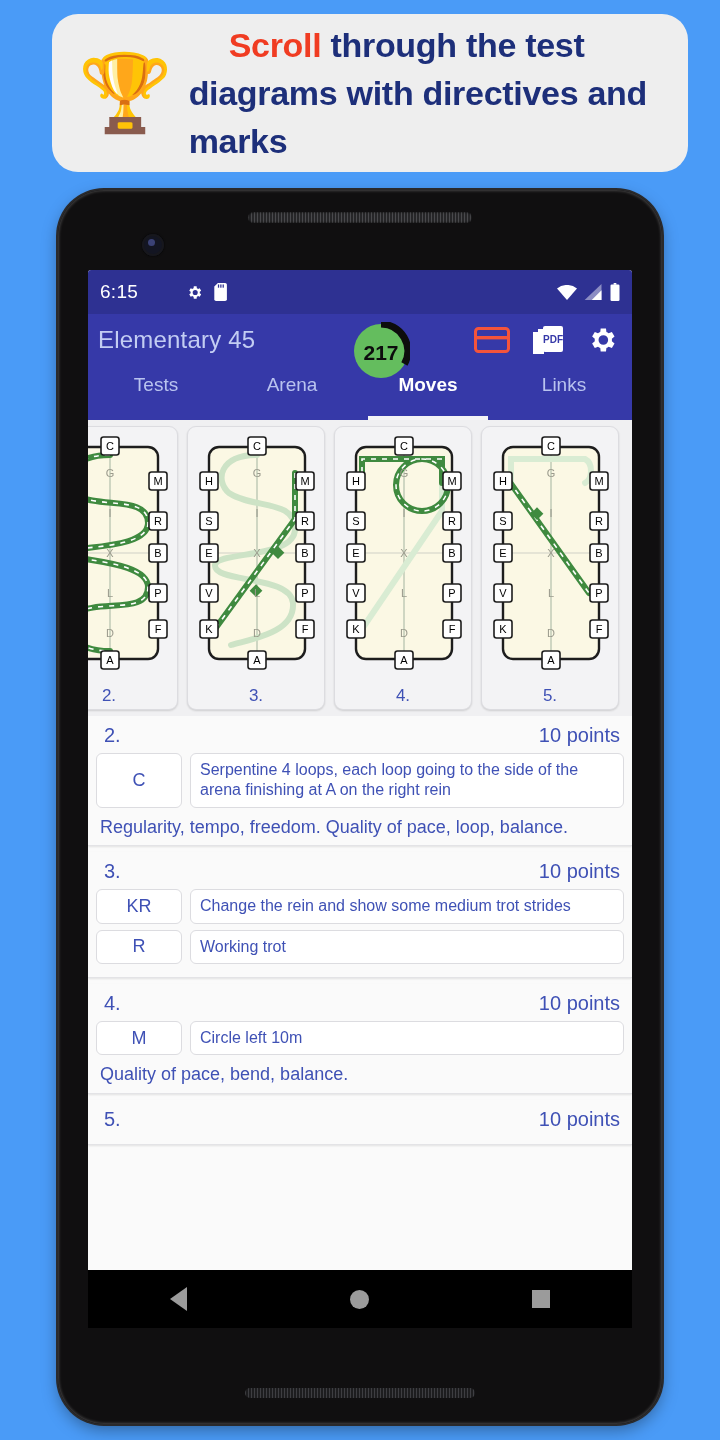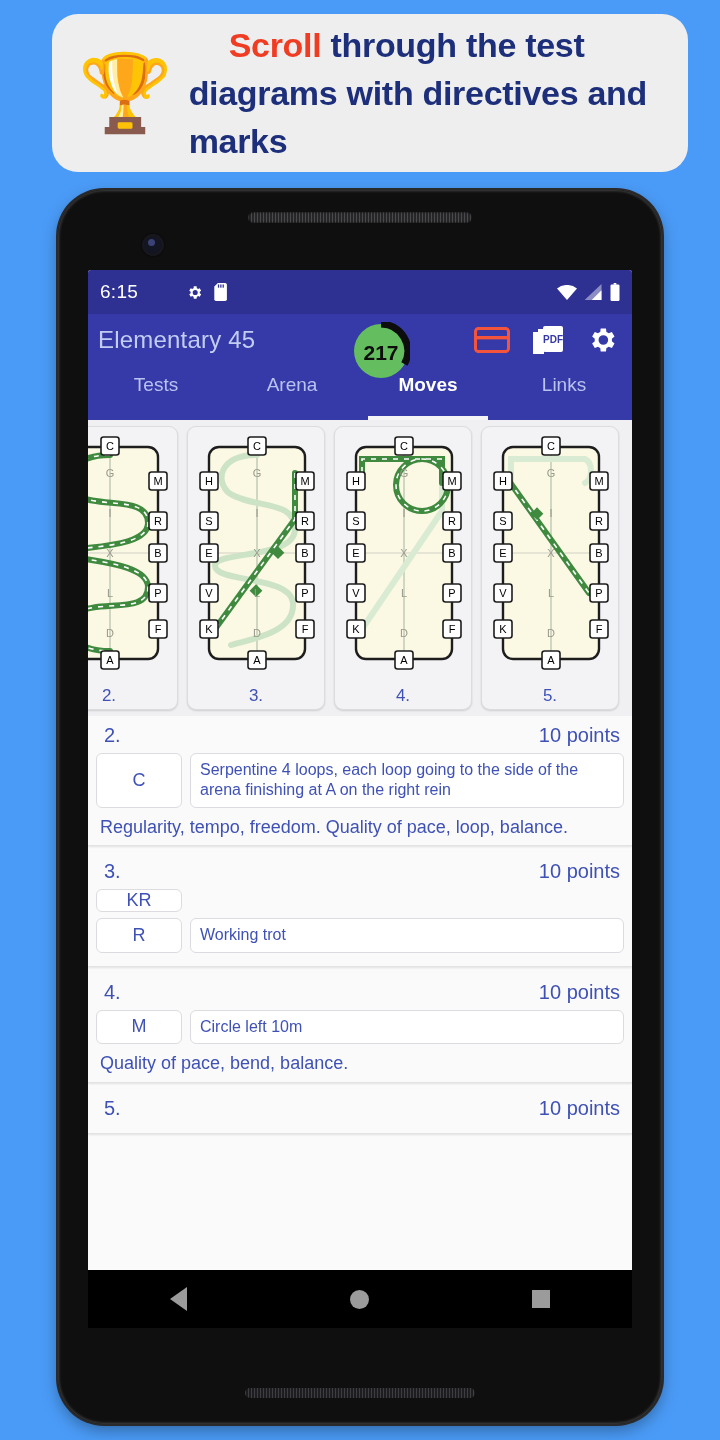--- a/index.html
+++ b/index.html
@@ -548,20 +548,21 @@
         <div class="mv-dir">Regularity, tempo, freedom. Quality of pace, loop, balance.</div>
       </div>
 
       <div class="mv">
         <div class="mv-head">
           <span class="mv-no">3.</span>
           <span class="mv-pts">10 points</span>
         </div>
         <div class="mv-row">
           <div class="mv-letter">KR</div>
+          <div class="mv-desc">Change the rein and show some medium trot strides</div>
         </div>
         <div class="mv-row">
           <div class="mv-letter">R</div>
           <div class="mv-desc">Working trot</div>
         </div>
       </div>
 
       <div class="mv">
         <div class="mv-head">
           <span class="mv-no">4.</span>

